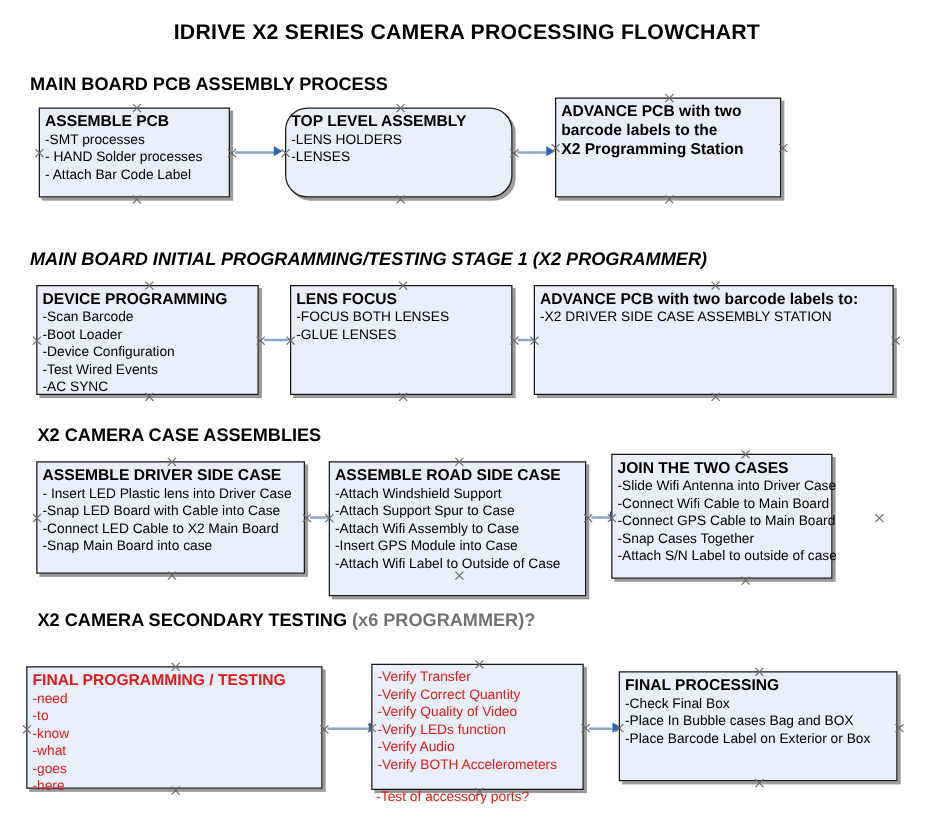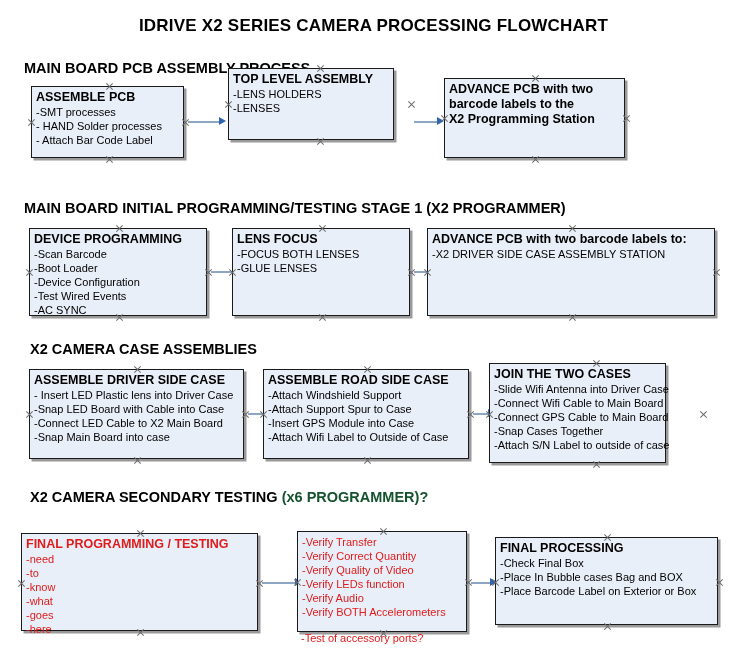--- a/index.html
+++ b/index.html
@@ -19,21 +19,21 @@
     text-align:center;
     font-size:17px;font-weight:bold;color:#000;
     letter-spacing:.2px;
   }
 
   .section-title{
     position:absolute;
     font-size:14.5px;font-weight:bold;color:#000;
     white-space:nowrap;
   }
-  .section-title .accent{color:#14532d;}
+  .section-title .accent{color:#737373;}
 
   
   .box{
     position:absolute;
     background:#e9eff8;
     border:1.2px solid #1a1a1a;
     box-shadow:2.5px 2.5px 0 0 #9a9a9a;
     box-sizing:border-box;
     padding:3px 4px 2px 4px;
     overflow:visible;
@@ -97,21 +97,21 @@
     <div class="hx" style="left:73px;top:-5px;"></div>
     <div class="hx" style="left:73px;top:68px;"></div>
     <div class="hx" style="left:149px;top:31px;"></div>
   </div>
 
   <div class="arrow" style="left:188px;top:117px;width:38px;">
     <div class="shaft" style="width:31px;"></div>
     <div class="head" style="left:31px;"></div>
   </div>
 
-  <div class="box" style="left:228px;top:68px;width:166px;height:72px;">
+  <div class="box" style="left:228px;top:86px;width:182px;height:72px;border-radius:18px;">
     <div class="hd">TOP LEVEL ASSEMBLY</div>
     <div class="ln">-LENS HOLDERS</div>
     <div class="ln">-LENSES</div>
     <div class="hx" style="left:-5px;top:31px;"></div>
     <div class="hx" style="left:87px;top:-5px;"></div>
     <div class="hx" style="left:87px;top:68px;"></div>
     <div class="hx" style="left:178px;top:31px;"></div>
   </div>
 
   <div class="arrow" style="left:414px;top:117px;width:30px;">
@@ -122,21 +122,21 @@
   <div class="box" style="left:444px;top:78px;width:181px;height:80px;">
     <div class="hd">ADVANCE PCB with two</div>
     <div class="hd">barcode labels to the</div>
     <div class="hd"> X2 Programming Station</div>
     <div class="hx" style="left:-5px;top:35px;"></div>
     <div class="hx" style="left:86px;top:-5px;"></div>
     <div class="hx" style="left:86px;top:76px;"></div>
     <div class="hx" style="left:177px;top:35px;"></div>
   </div>
 
-  <div class="section-title" style="left:24px;top:200px;">
+  <div class="section-title" style="left:24px;top:200px;font-style:italic;">
     <span>MAIN BOARD INITIAL PROGRAMMING/TESTING STAGE 1 (X2 PROGRAMMER)</span>
   </div>
 
   <div class="box" style="left:29px;top:228px;width:178px;height:88px;">
     <div class="hd">DEVICE PROGRAMMING</div>
     <div class="ln">-Scan Barcode</div>
     <div class="ln">-Boot Loader</div>
     <div class="ln">-Device Configuration</div>
     <div class="ln">-Test Wired Events</div>
     <div class="ln">-AC SYNC</div>
@@ -189,24 +189,25 @@
     <div class="hx" style="left:103px;top:-5px;"></div>
     <div class="hx" style="left:103px;top:86px;"></div>
     <div class="hx" style="left:211px;top:40px;"></div>
   </div>
 
   <div class="arrow" style="left:248px;top:409px;width:22px;">
     <div class="shaft" style="width:15px;"></div>
     <div class="head" style="left:15px;"></div>
   </div>
 
-  <div class="box" style="left:263px;top:369px;width:206px;height:90px;">
+  <div class="box" style="left:263px;top:369px;width:206px;height:108px;">
     <div class="hd">ASSEMBLE ROAD SIDE CASE</div>
     <div class="ln">-Attach Windshield Support</div>
     <div class="ln">-Attach Support Spur to Case</div>
+    <div class="ln">-Attach Wifi Assembly to Case</div>
     <div class="ln">-Insert GPS Module into Case</div>
     <div class="ln">-Attach Wifi Label to Outside of Case</div>
     <div class="hx" style="left:-5px;top:40px;"></div>
     <div class="hx" style="left:99px;top:-5px;"></div>
     <div class="hx" style="left:99px;top:86px;"></div>
     <div class="hx" style="left:202px;top:40px;"></div>
   </div>
 
   <div class="arrow" style="left:473px;top:409px;width:22px;">
     <div class="shaft" style="width:15px;"></div>

